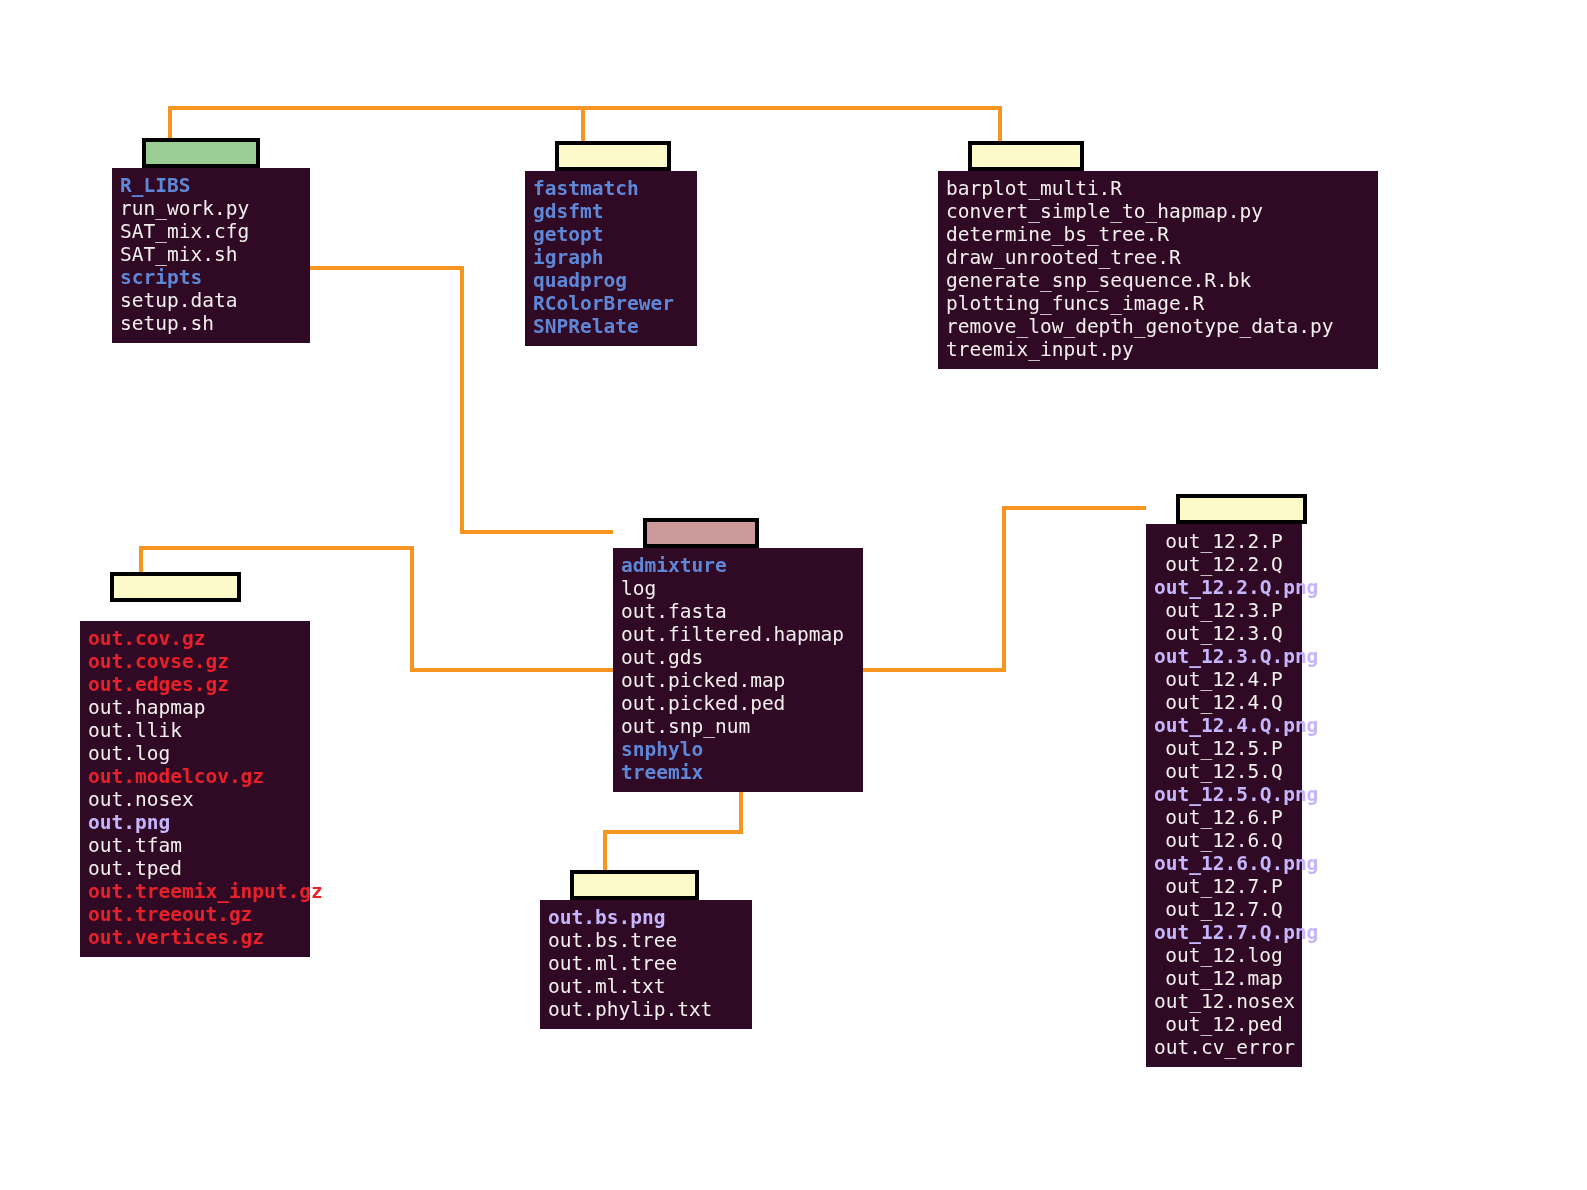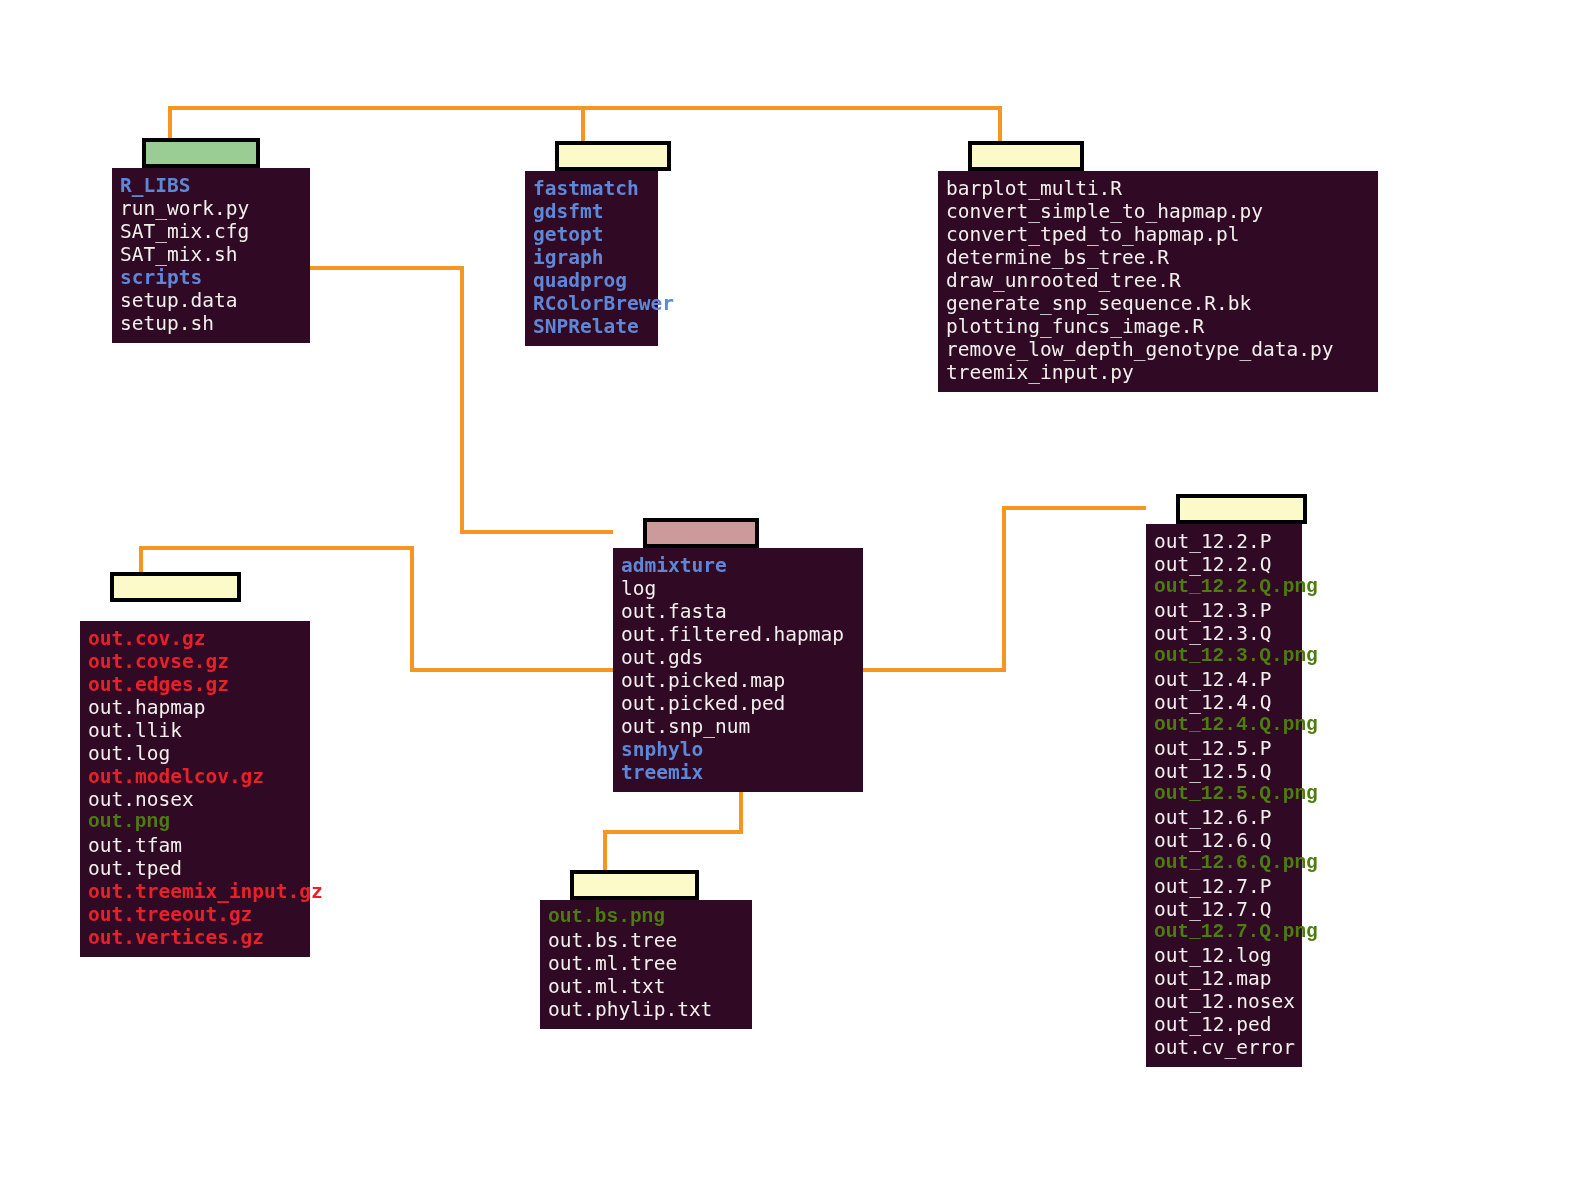--- a/index.html
+++ b/index.html
@@ -53,21 +53,21 @@
   }
   .entry {
     font-size: 19.5px;
     letter-spacing: 0px;
     white-space: pre;
   }
   
   .t-dir  { color: #5f87d7; font-weight: bold; }
   .t-file { color: #f2f0ec; }
   .t-arch { color: #e8202a; font-weight: bold; }
-  .t-img  { color: #4d7c0f; font-weight: bold; font-family: Liberation Mono, monospace; }
+  .t-img  { color: #c4b5fd; font-weight: bold; }
 </style>
 </head>
 <body>
 
 <div id="canvas">
 
   <svg id="edges" viewBox="0 0 1587 1190" width="1587" height="1190" xmlns="http://www.w3.org/2000/svg">
       <polyline points="170,152 170,108 583,108 583,153" fill="none" stroke="#f79522" stroke-width="4" stroke-linecap="butt" stroke-linejoin="miter"></polyline>
       <polyline points="583,108 1000,108 1000,153" fill="none" stroke="#f79522" stroke-width="4" stroke-linecap="butt" stroke-linejoin="miter"></polyline>
       <polyline points="310,268 462,268 462,532 613,532" fill="none" stroke="#f79522" stroke-width="4" stroke-linecap="butt" stroke-linejoin="miter"></polyline>
@@ -84,36 +84,35 @@
           <div class="entry t-file">run_work.py</div>
           <div class="entry t-file">SAT_mix.cfg</div>
           <div class="entry t-file">SAT_mix.sh</div>
           <div class="entry t-dir">scripts</div>
           <div class="entry t-file">setup.data</div>
           <div class="entry t-file">setup.sh</div>
         </div>
       </div>
       <div class="node" style="left: 525px; top: 141px;">
         <div class="node-header" style="width: 116px; background: rgb(252, 250, 200);"></div>
-        <div class="node-body" style="width: 133px;">
+        <div class="node-body" style="width: 172px;">
           <div class="entry t-dir">fastmatch</div>
           <div class="entry t-dir">gdsfmt</div>
           <div class="entry t-dir">getopt</div>
           <div class="entry t-dir">igraph</div>
           <div class="entry t-dir">quadprog</div>
           <div class="entry t-dir">RColorBrewer</div>
           <div class="entry t-dir">SNPRelate</div>
         </div>
       </div>
       <div class="node" style="left: 938px; top: 141px;">
         <div class="node-header" style="width: 116px; background: rgb(252, 250, 200);"></div>
         <div class="node-body" style="width: 440px;">
           <div class="entry t-file">barplot_multi.R</div>
           <div class="entry t-file">convert_simple_to_hapmap.py</div>
-          <div class="entry t-file">convert_tped_to_hapmap.pl</div>
           <div class="entry t-file">determine_bs_tree.R</div>
           <div class="entry t-file">draw_unrooted_tree.R</div>
           <div class="entry t-file">generate_snp_sequence.R.bk</div>
           <div class="entry t-file">plotting_funcs_image.R</div>
           <div class="entry t-file">remove_low_depth_genotype_data.py</div>
           <div class="entry t-file">treemix_input.py</div>
         </div>
       </div>
       <div class="node" style="left: 613px; top: 518px;">
         <div class="node-header" style="width: 116px; background: rgb(204, 154, 154);"></div>
@@ -154,21 +153,21 @@
         <div class="node-body" style="width: 212px;">
           <div class="entry t-img">out.bs.png</div>
           <div class="entry t-file">out.bs.tree</div>
           <div class="entry t-file">out.ml.tree</div>
           <div class="entry t-file">out.ml.txt</div>
           <div class="entry t-file">out.phylip.txt</div>
         </div>
       </div>
       <div class="node" style="left: 1146px; top: 494px;">
         <div class="node-header" style="width: 131px; background: rgb(252, 250, 200);"></div>
-        <div class="node-body" style="width: 156px;">
+        <div class="node-body" style="width: 156px; text-align: center;">
           <div class="entry t-file">out_12.2.P</div>
           <div class="entry t-file">out_12.2.Q</div>
           <div class="entry t-img">out_12.2.Q.png</div>
           <div class="entry t-file">out_12.3.P</div>
           <div class="entry t-file">out_12.3.Q</div>
           <div class="entry t-img">out_12.3.Q.png</div>
           <div class="entry t-file">out_12.4.P</div>
           <div class="entry t-file">out_12.4.Q</div>
           <div class="entry t-img">out_12.4.Q.png</div>
           <div class="entry t-file">out_12.5.P</div>

